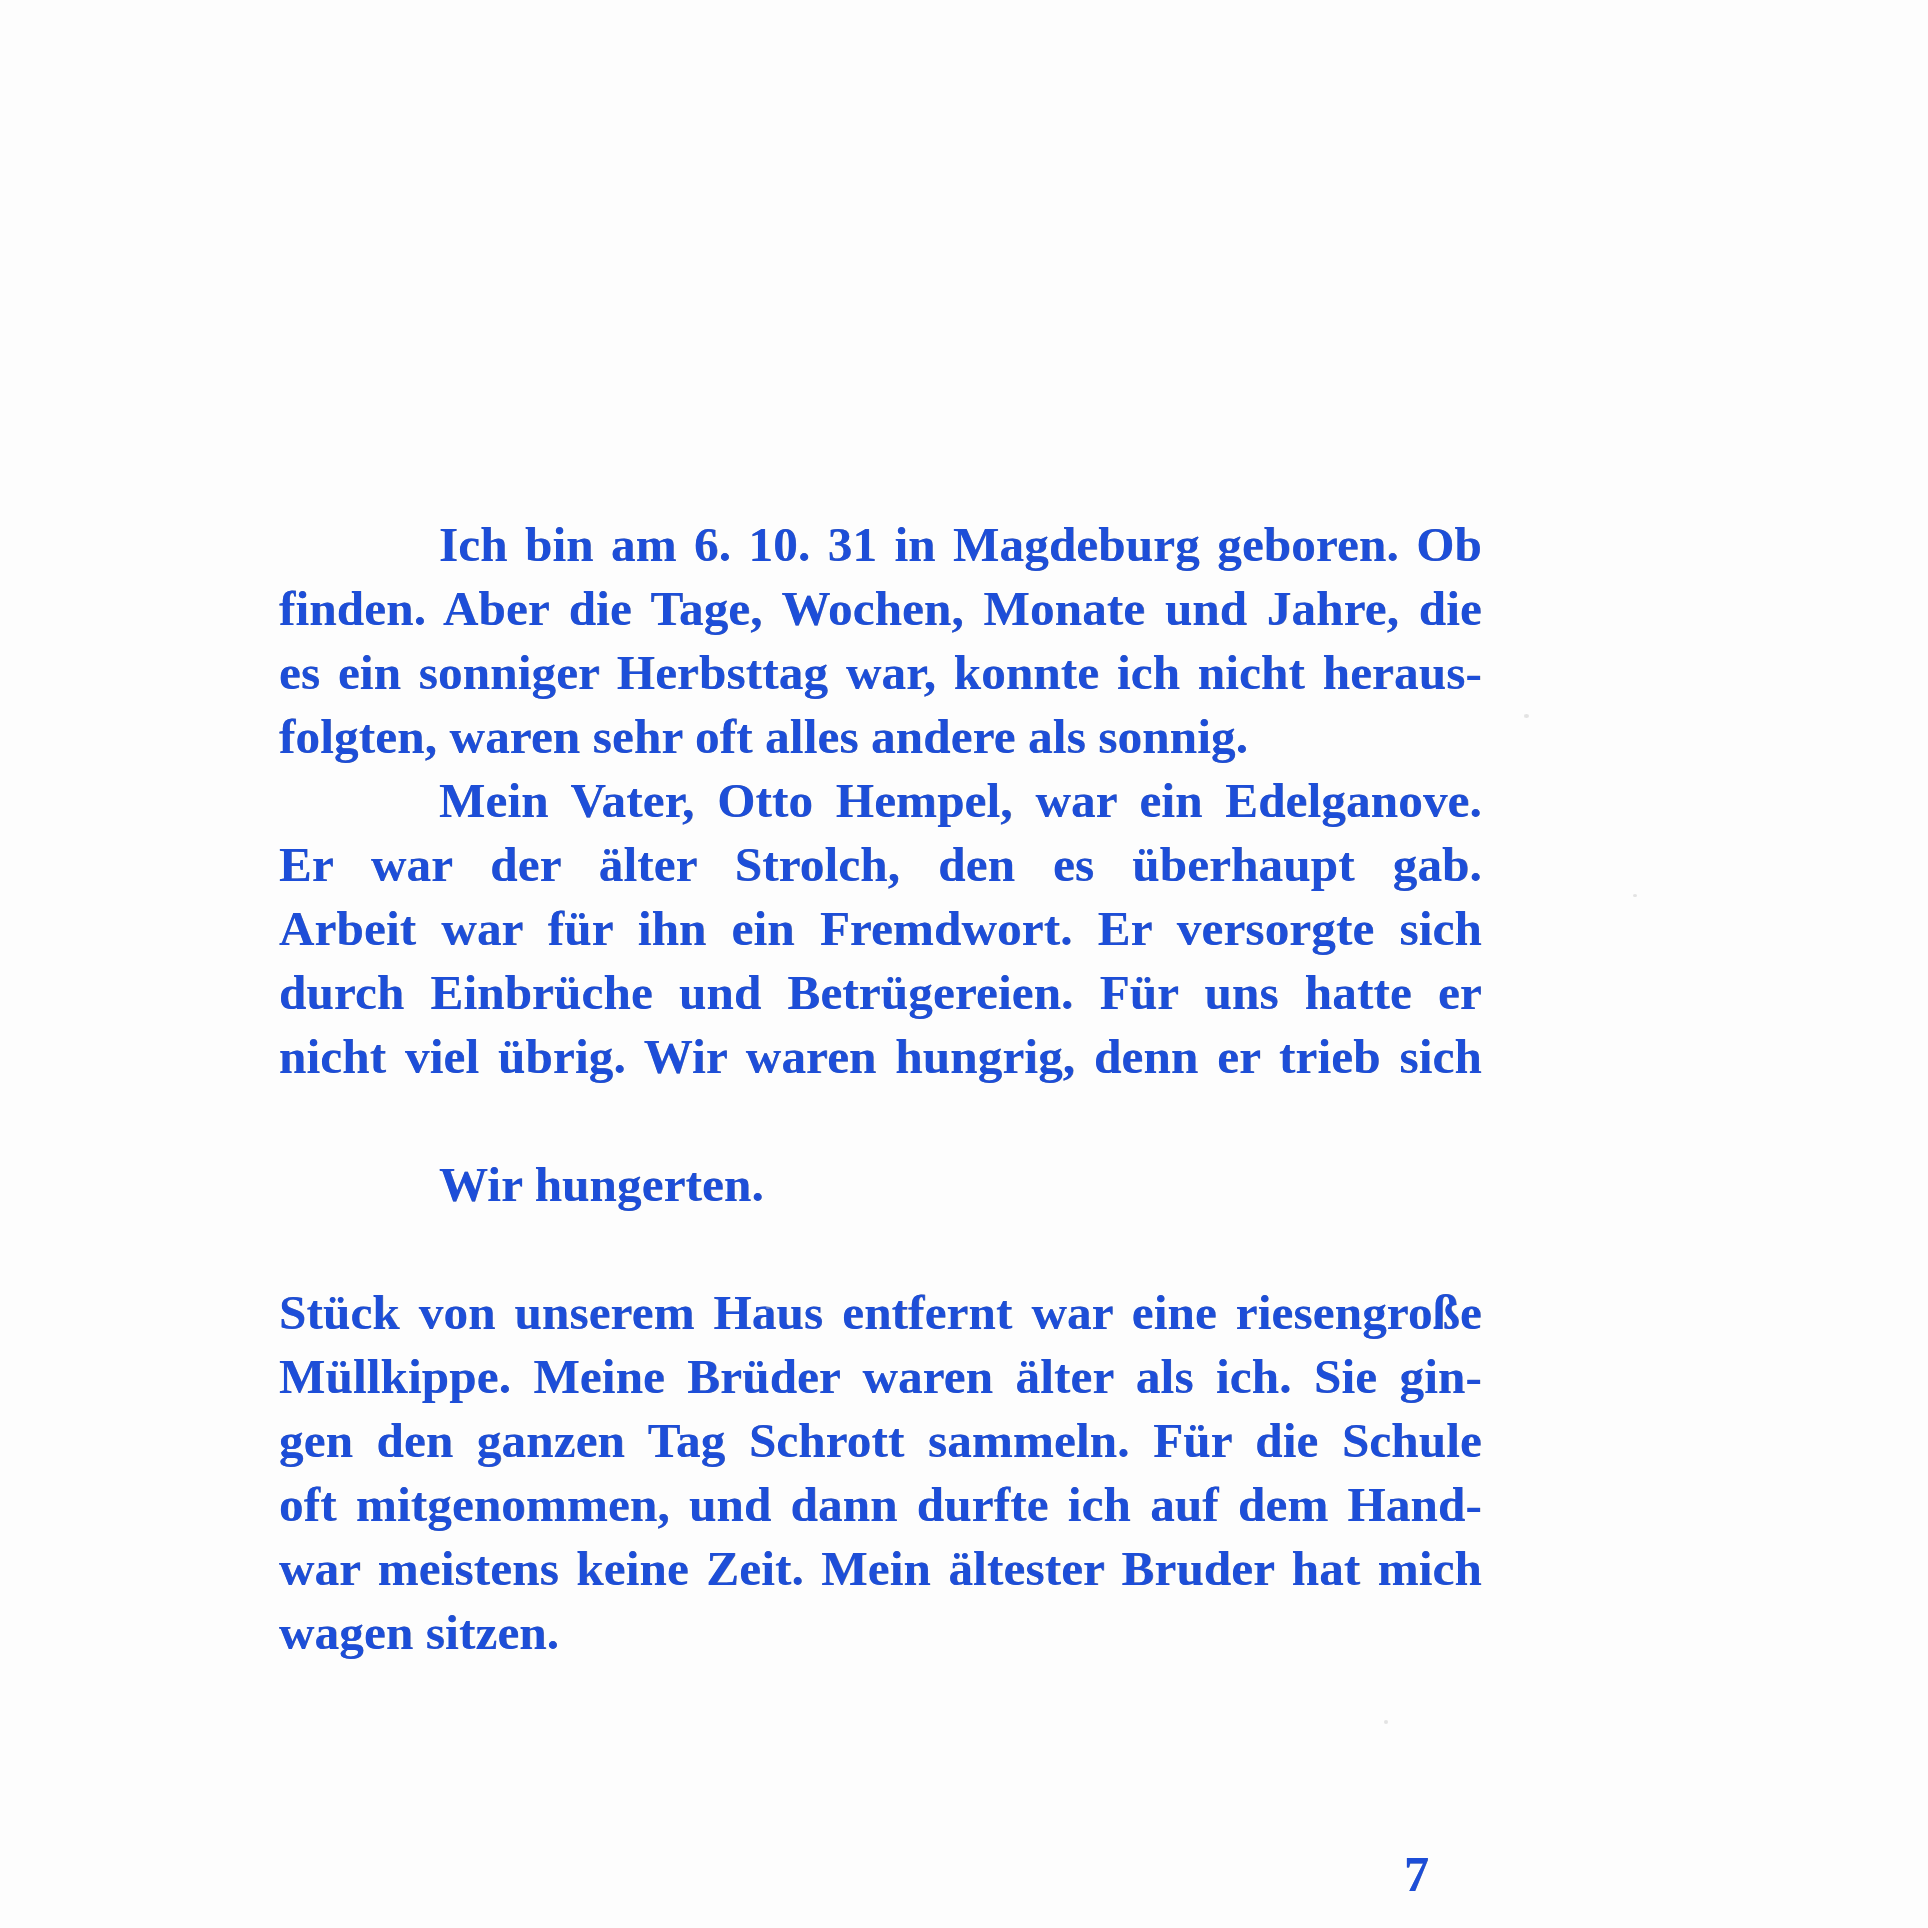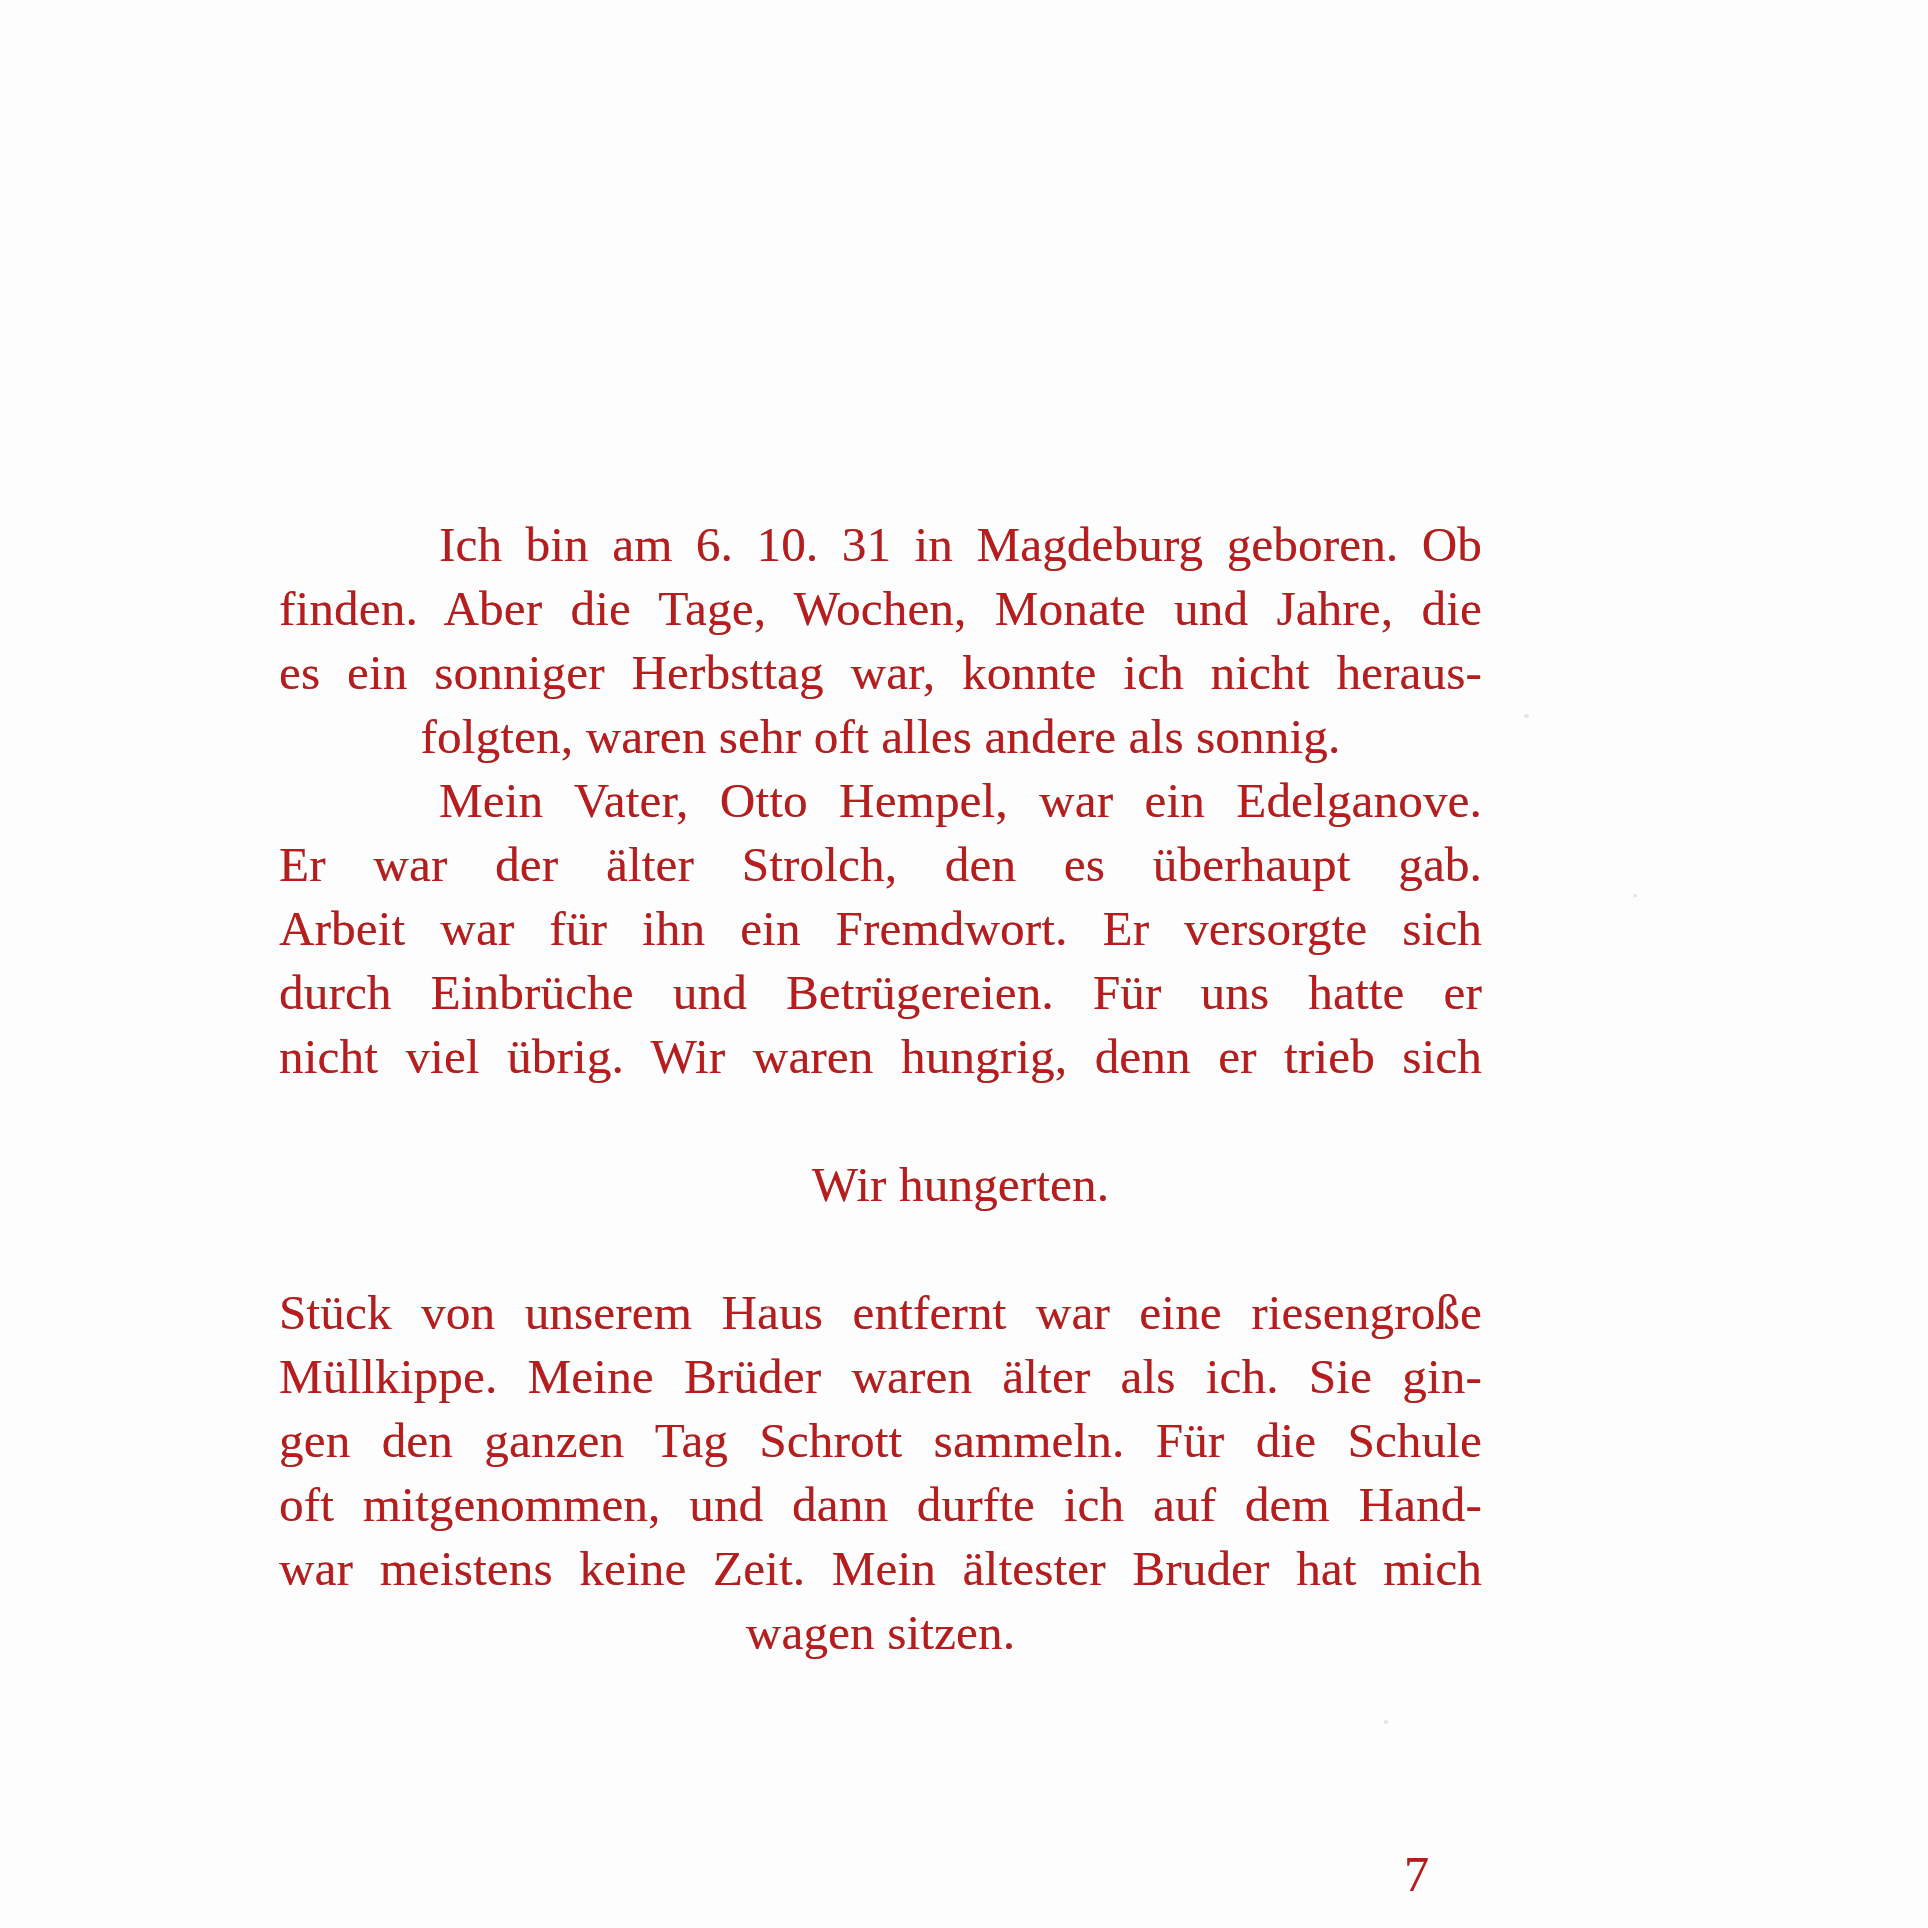--- a/index.html
+++ b/index.html
@@ -9,21 +9,22 @@
     height: 1928px;
     background: #fdfdfd;
     overflow: hidden;
   }
   .page {
     position: relative;
     width: 1536px;
     height: 1928px;
     background: #fdfdfd;
     font-family: "Liberation Serif", "DejaVu Serif", serif;
-    color: #b91c1c;
+    color: #1d4ed8;
+    font-weight: bold;
   }
   .text-block {
     position: absolute;
     left: 279px;
     top: 513px;
     width: 1203px;
     font-size: 49px;
     line-height: 64px;
     text-shadow: 0.3px 0.3px 0.5px rgba(20,20,20,0.45);
     letter-spacing: 0.2px;
@@ -31,21 +32,21 @@
   .line {
     white-space: normal;
   }
   .just {
     text-align: justify;
     text-align-last: justify;
     -moz-text-align-last: justify;
     text-justify: inter-word;
   }
   .left {
-    text-align: center;
+    text-align: left;
   }
   .indent {
     padding-left: 160px;
   }
   .gap {
     height: 64px;
   }
   .page-number {
     position: absolute;
     left: 1404px;

